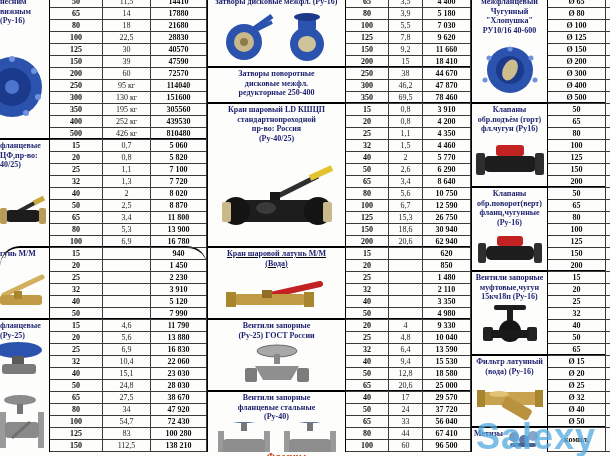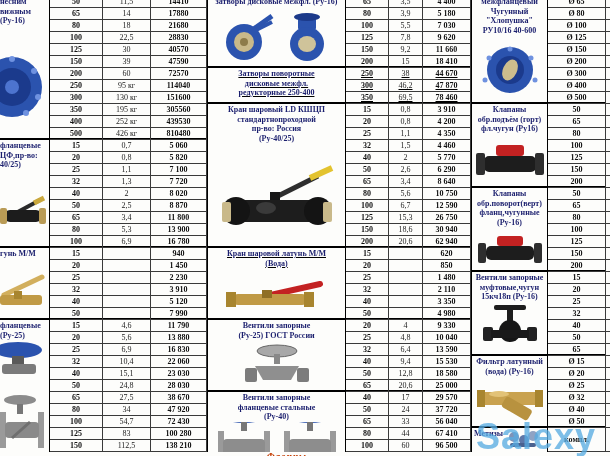--- a/index.html
+++ b/index.html
@@ -146,21 +146,21 @@
           <div class="cell c0">65</div>
           <div class="cell c1">3,4</div>
           <div class="cell c2">11 800</div>
           <div class="cell c0">80</div>
           <div class="cell c1">5,3</div>
           <div class="cell c2">13 900</div>
           <div class="cell c0">100</div>
           <div class="cell c1">6,9</div>
           <div class="cell c2">16 780</div>
         </div>
-        <div class="block" style="grid-template-rows: repeat(6, 12px);">
+        <div class="block" style="grid-template-rows: repeat(6, 12px); border-radius: 20px;">
           <div class="labelcell" style="grid-row: 1 / span 6;">
             <div class="lab">гунь М/М</div>
             <div class="icon">
               <svg width="46" height="40" viewBox="0 0 46 40">
                 <path d="M4 26 L42 8" stroke="#d2af5d" stroke-width="5" stroke-linecap="round"></path>
                 <rect x="0" y="26" width="42" height="10" rx="3" fill="#c09a45"></rect>
                 <rect x="14" y="22" width="8" height="8" fill="#a8852f"></rect>
               </svg>
             </div>
           </div>
@@ -266,21 +266,21 @@
           <div class="cell c0">125</div>
           <div class="cell c1">7,8</div>
           <div class="cell c2">9 620</div>
           <div class="cell c0">150</div>
           <div class="cell c1">9,2</div>
           <div class="cell c2">11 660</div>
           <div class="cell c0">200</div>
           <div class="cell c1">15</div>
           <div class="cell c2">18 410</div>
         </div>
-        <div class="block" style="grid-template-rows: repeat(3, 12px); text-decoration: underline;">
+        <div class="block" style="grid-template-rows: repeat(3, 12px);">
           <div class="labelcell" style="grid-row: 1 / span 3;">
             <div class="lab">Затворы поворотные</div>
             <div class="lab">дисковые межфл.</div>
             <div class="lab">редукторные 250-400</div>
           </div>
           <div class="cell c0">250</div>
           <div class="cell c1">38</div>
           <div class="cell c2">44 670</div>
           <div class="cell c0">300</div>
           <div class="cell c1">46,2</div>

